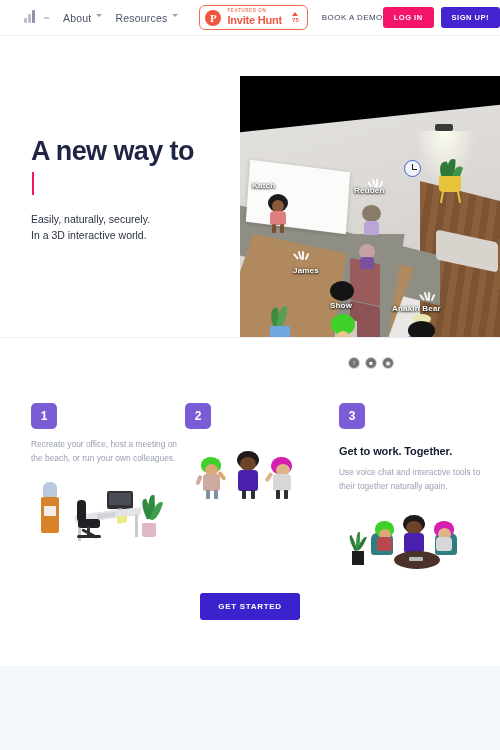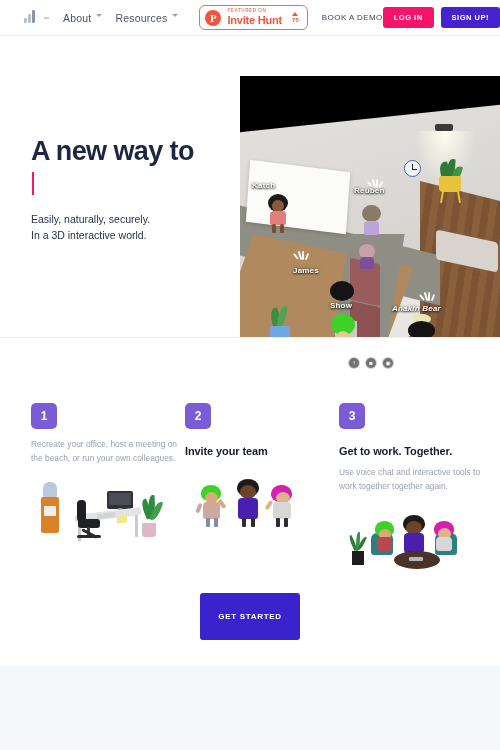--- a/index.html
+++ b/index.html
@@ -154,21 +154,21 @@
   .bn3 { left:110px; top:271px; width:30px; height:40px; transform:skewY(12deg); background:#9a5b5d; }
   .seatpad { position:absolute; left:95px; top:243px; width:22px; height:32px; background:#cfc9bf; transform:skewY(12deg); }
   .avatar { position: absolute; }
   .av-head { position:absolute; border-radius:50%; }
   .av-body { position:absolute; border-radius:4px 4px 2px 2px; }
   .name-tag {
     position: absolute; color: #fff; font-size: 8px; font-weight: bold;
     text-shadow: 0 1px 2px rgba(0,0,0,.85), 0 0 3px rgba(0,0,0,.6);
     white-space: nowrap; letter-spacing: .2px;
   }
-  .name-tag.italic { font-style: italic; }
+  .name-tag.italic { }
   .speak { position:absolute; width:20px; height:12px; }
   .speak i {
     position:absolute; bottom:0; left:9px; width:1.6px; height:9px;
     background:#fff; border-radius:1px; display:block; opacity:.92;
   }
   .speak i:nth-child(1){ transform: rotate(-40deg); left:3px; height:7px;}
   .speak i:nth-child(2){ transform: rotate(-18deg); left:6.5px; }
   .speak i:nth-child(3){ transform: rotate(2deg); left:10px; }
   .speak i:nth-child(4){ transform: rotate(22deg); left:13.5px; height:7px;}
   .table-dark {
@@ -236,21 +236,21 @@
   .mini-leg { position:absolute; width:3.5px; height:9px; border-radius:1px; }
   .mini-arm { position:absolute; width:3.5px; height:10px; border-radius:2px; }
 
   .sofa { position:absolute; background:#2f7f80; border-radius:6px 6px 3px 3px; }
   .rtable { position:absolute; background:#4a3228; border-radius:50%; }
 
   .cta-wrap { position: absolute; top: 255px; width: 500px; display: flex; justify-content: center; }
   .btn-cta {
     background: #3a22cc; color: #fff; border: none; cursor: pointer;
     font-size: 8px; font-weight: bold; letter-spacing: .7px;
-    padding: 19px 18px; border-radius: 3px;
+    padding: 9px 18px; border-radius: 3px;
   }
 
   
   .band {
     position: absolute; top: 666px; left: 0; width: 500px; height: 84px;
     background: #f3f7f9;
   }
 </style>
 </head>
 <body>
@@ -452,21 +452,20 @@
           <span class="ob chair-base"></span>
           <span class="leaf-g lg1"></span>
           <span class="leaf-g lg2"></span>
           <span class="leaf-g lg3"></span>
           <span class="ob pot-pink"></span>
         </div>
       </div>
 
       <div class="step">
         <div class="step-badge">2</div>
-        <div class="step-title">Invite your team</div>
         <div class="illus">
           <span class="mini-av">
             <span class="mini-hair" style="left:16px; top:14px; width:20px; height:16px; background:#3ed128;"></span>
             <span class="mini-face" style="left:20px; top:21px; width:13px; height:12px; background:#d9a977;"></span>
             <span class="mini-torso" style="left:18px; top:31px; width:17px; height:17px; background:#cda9a0;"></span>
             <span class="mini-arm" style="left:12px; top:32px; background:#cda9a0; transform:rotate(22deg);"></span>
             <span class="mini-arm" style="left:35px; top:28px; background:#d9a977; transform:rotate(-38deg);"></span>
             <span class="mini-leg" style="left:21px; top:47px; background:#7d8fa8;"></span>
             <span class="mini-leg" style="left:29px; top:47px; background:#7d8fa8;"></span>
           </span>
@@ -484,21 +483,21 @@
             <span class="mini-arm" style="left:82px; top:29px; background:#ddb48a; transform:rotate(34deg);"></span>
             <span class="mini-leg" style="left:91px; top:47px; background:#2c2c33;"></span>
             <span class="mini-leg" style="left:99px; top:47px; background:#2c2c33;"></span>
           </span>
         </div>
       </div>
 
       <div class="step">
         <div class="step-badge">3</div>
         <div class="step-title">Get to work. Together.</div>
-        <div class="step-desc">Use voice chat and interactive tools to work together together again.</div>
+        <div class="step-desc">Use voice chat and interactive tools to their together naturally again.</div>
         <div class="illus">
           <span class="leaf-g" style="left:12px; top:28px; width:4px; height:16px; transform:rotate(-26deg); background:#2e7a3a;"></span>
           <span class="leaf-g" style="left:17px; top:25px; width:4px; height:19px; transform:rotate(0deg); background:#3a9246;"></span>
           <span class="leaf-g" style="left:21px; top:29px; width:4px; height:15px; transform:rotate(24deg); background:#2e7a3a;"></span>
           <span class="ob" style="left:13px; top:44px; width:12px; height:14px; background:#1d1d1d;"></span>
 
           <span class="sofa" style="left:32px; top:26px; width:22px; height:22px;"></span>
           <span class="mini-hair" style="left:36px; top:14px; width:19px; height:16px; background:#3ed128;"></span>
           <span class="mini-face" style="left:40px; top:22px; width:12px; height:11px; background:#d9a977;"></span>
           <span class="mini-torso" style="left:38px; top:30px; width:15px; height:14px; background:#b8474f;"></span>

